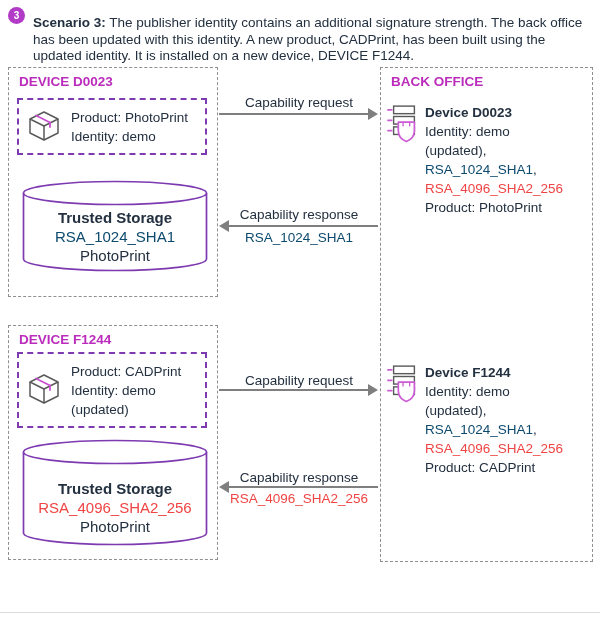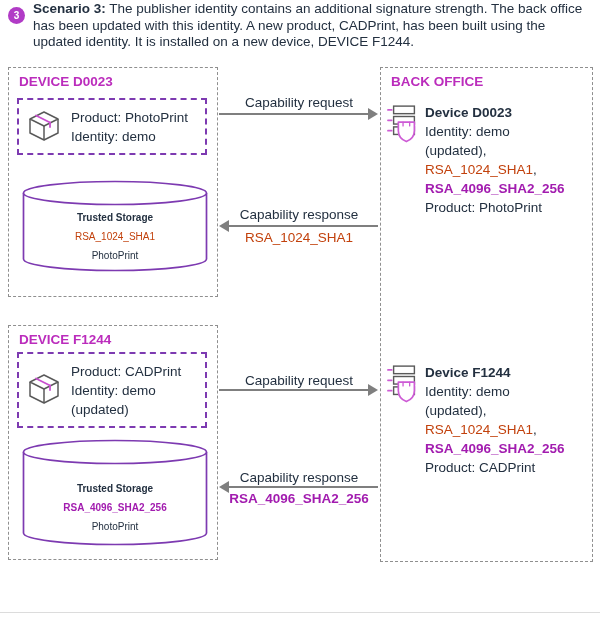--- a/index.html
+++ b/index.html
@@ -7,21 +7,21 @@
     position:relative;width:600px;height:617px;background:#ffffff;
     font-family:"Liberation Sans", sans-serif;color:#233040;overflow:hidden;
   }
   
   .badge{
     position:absolute;left:8px;top:7px;width:17px;height:17px;border-radius:50%;
     background:#b13bc6;color:#ffffff;font-size:10px;font-weight:bold;
     display:flex;align-items:center;justify-content:center;
   }
   .intro{
-    position:absolute;left:33px;top:1px;width:556px;margin:0;
+    position:absolute;left:33px;top:15px;width:556px;margin:0;
     font-size:13.5px;line-height:16.5px;
   }
   .intro b{font-weight:bold;}
   
   .gray-dash{
     position:absolute;border:1.6px dashed #8f8f8f;background:#ffffff;box-sizing:border-box;
   }
   .dev-title{
     position:absolute;left:10px;top:6px;font-size:13.5px;font-weight:bold;color:#bb2cbc;
   }
@@ -29,25 +29,25 @@
     position:absolute;left:8px;border:2px dashed #7d3ab1;box-sizing:border-box;
     display:flex;align-items:center;padding:4px 4px 4px 6px;
   }
   .product-lines{font-size:13.5px;line-height:19px;margin-left:8px;}
   .pkg-icon{flex:0 0 auto;}
   
   .cylinder{position:absolute;}
   .cylinder svg{position:absolute;left:0;top:0;}
   .cyl-text{
     position:absolute;left:0;top:0;width:100%;text-align:center;
-    font-size:10px;line-height:19px;
+    font-size:15px;line-height:19px;
   }
   .bold{font-weight:bold;}
-  .lgreen{color:#c2410c;}
-  .dgreen{color:#a21caf;font-weight:bold;}
+  .lgreen{color:#0c4a6e;}
+  .dgreen{color:#ef4444;}
   
   .bo-entry{position:absolute;left:0;width:100%;}
   .bo-icon{position:absolute;left:6px;top:2px;}
   .bo-text{margin-left:44px;font-size:13.5px;line-height:19px;width:162px;}
   
   .arrow-label{
     position:absolute;width:160px;text-align:center;font-size:13.5px;line-height:16px;
   }
   .arrow-sub{
     position:absolute;width:176px;text-align:center;font-size:13.5px;line-height:17px;

